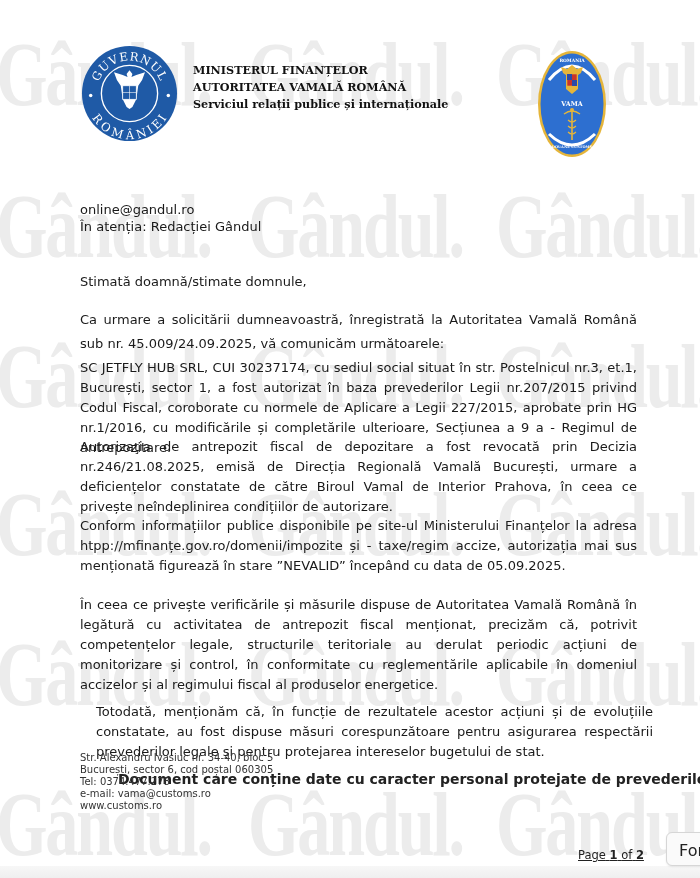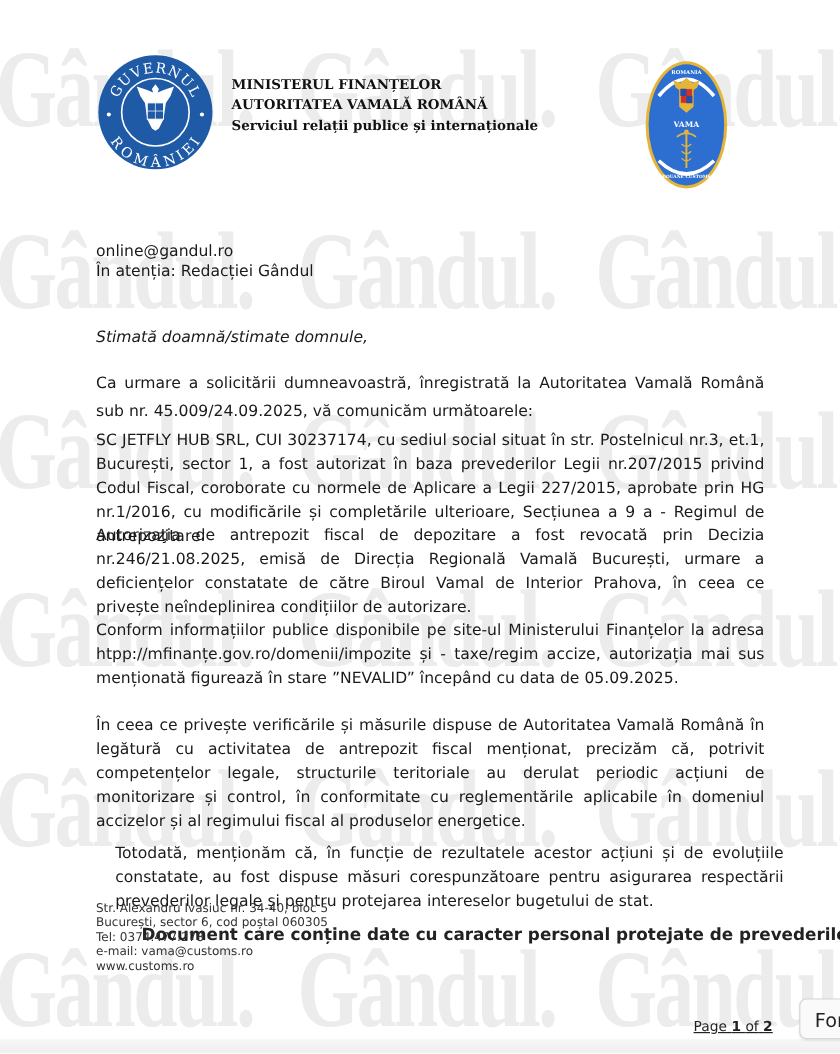--- a/index.html
+++ b/index.html
@@ -16,21 +16,21 @@
   }
   .page { position:absolute; left:0; top:0; width:700px; height:878px; z-index:1; }
 
   
   .gov-logo { position:absolute; left:81px; top:45px; width:97px; height:97px; }
   .vama-logo { position:absolute; left:537px; top:50px; width:70px; height:108px; }
   .header-text { position:absolute; left:193px; top:62px; font-family:"DejaVu Serif", serif; font-weight:bold; font-size:11.2px; line-height:17px; color:#111; }
   .header-text div { white-space:nowrap; }
 
   .addr { position:absolute; left:80px; top:201px; font-size:13px; line-height:17px; }
-  .salut { position:absolute; left:80px; top:274px; font-size:13px;font-style:italic; }
+  .salut { position:absolute; left:80px; top:274px; font-size:13px; }
 
   .body-text { position:absolute; left:80px; width:557px; font-size:13px; line-height:20px; text-align:justify; }
   .body-text p { margin:0; }
   #p1 { top:308px; line-height:24px; }
   #p2 { top:358px; }
   #p3 { top:437px; }
   #p4 { top:516px; }
   #p5 { top:595px; }
   #p6 { top:702px;margin-left:16px; }
 

